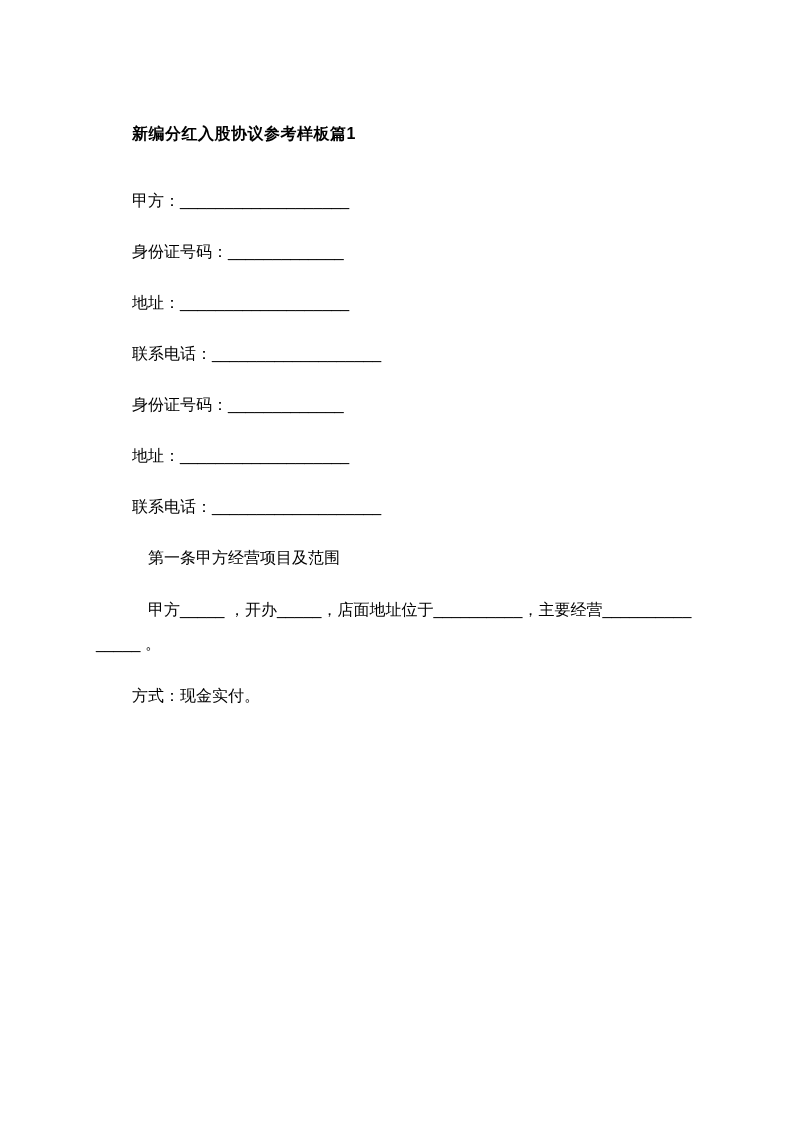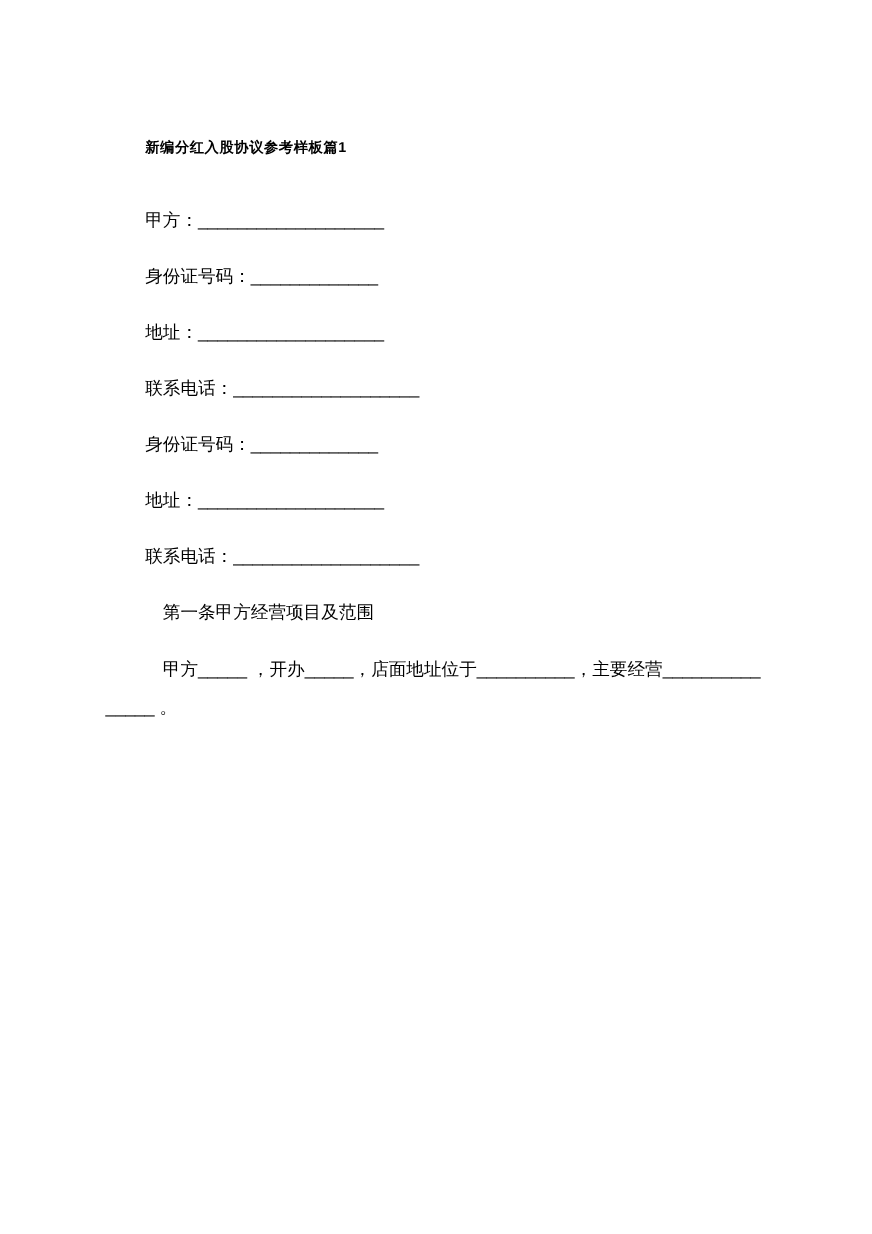--- a/index.html
+++ b/index.html
@@ -14,21 +14,21 @@
     margin: 0 auto;
     background: #ffffff;
     color: #000000;
     font-family: "Liberation Sans", "DejaVu Sans", sans-serif;
     font-size: 16px;
     box-sizing: border-box;
     padding: 124px 97px 0 96px;
     overflow: hidden;
   }
   .title {
-    font-size: 13px;
+    font-size: 16px;
     font-weight: bold;
     line-height: 20px;
     margin: 0 0 40px 0;
     text-indent: 36px;
     letter-spacing: 0.5px;
   }
   .line {
     line-height: 34px;
     margin: 15px 0 17px 0;
     text-indent: 36px;
@@ -61,14 +61,15 @@
   <p class="line">地址：___________________</p>
   <p class="line">联系电话：___________________</p>
 
 
   <p class="para">第一条甲方经营项目及范围</p>
 
   <p class="para">甲方_____ ，开办_____，店面地址位于__________，主要经营_______________ 。</p>
 
 
 
+  <p class="para indent-sm">方式：现金实付。</p>
 
 </main>
 
 </body></html>

